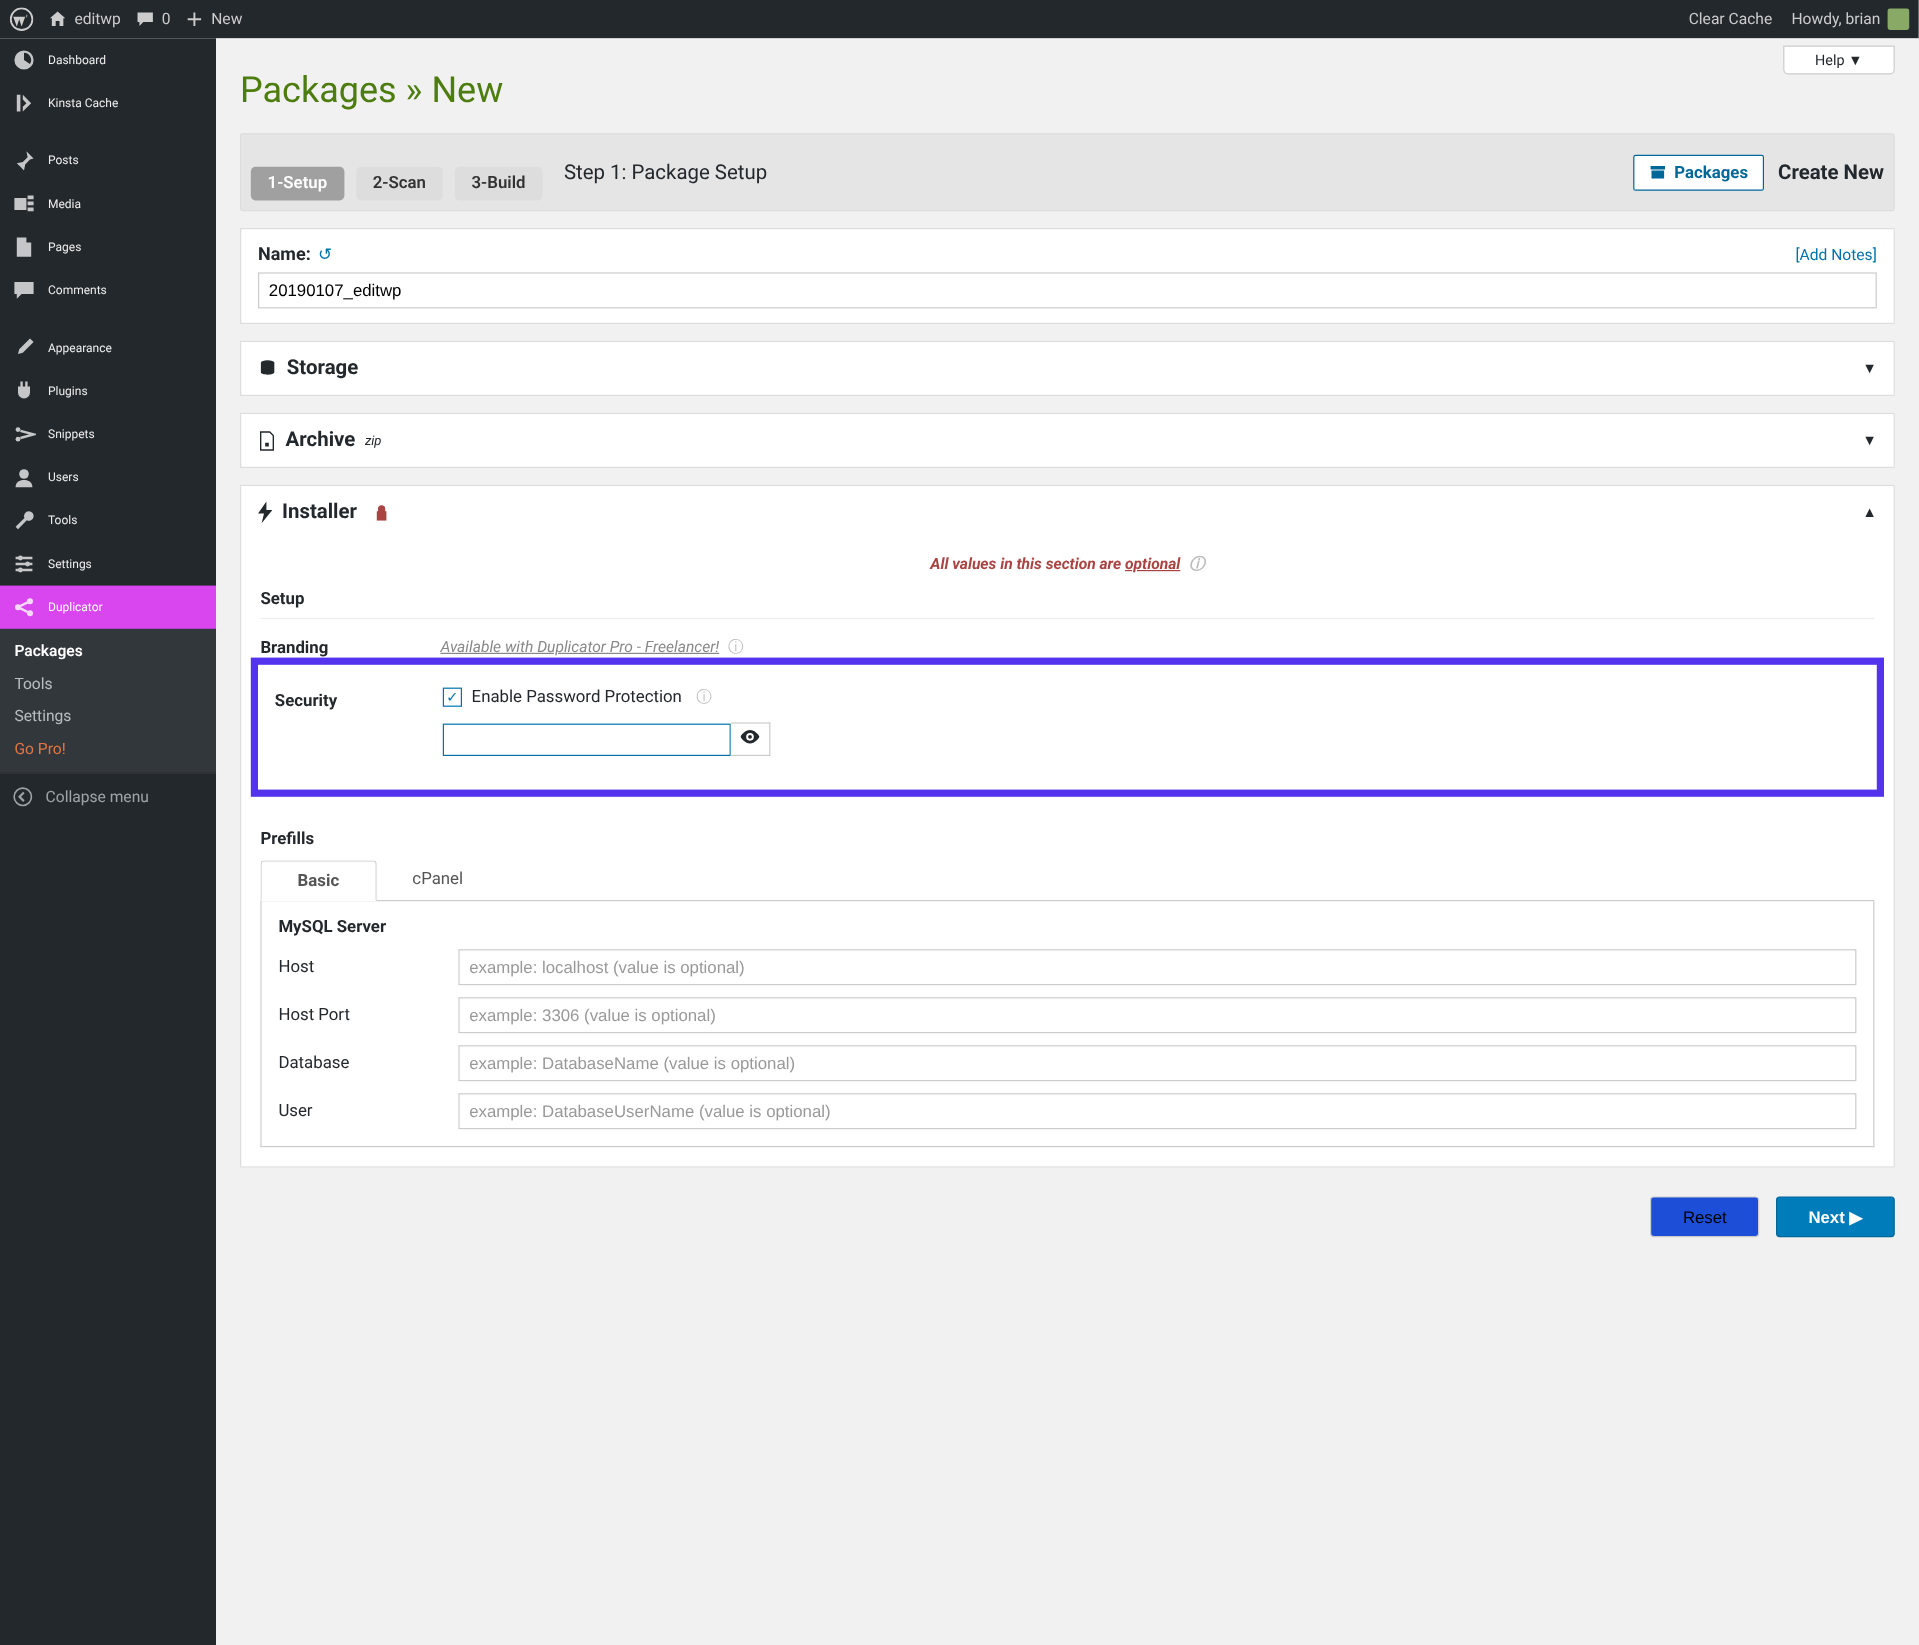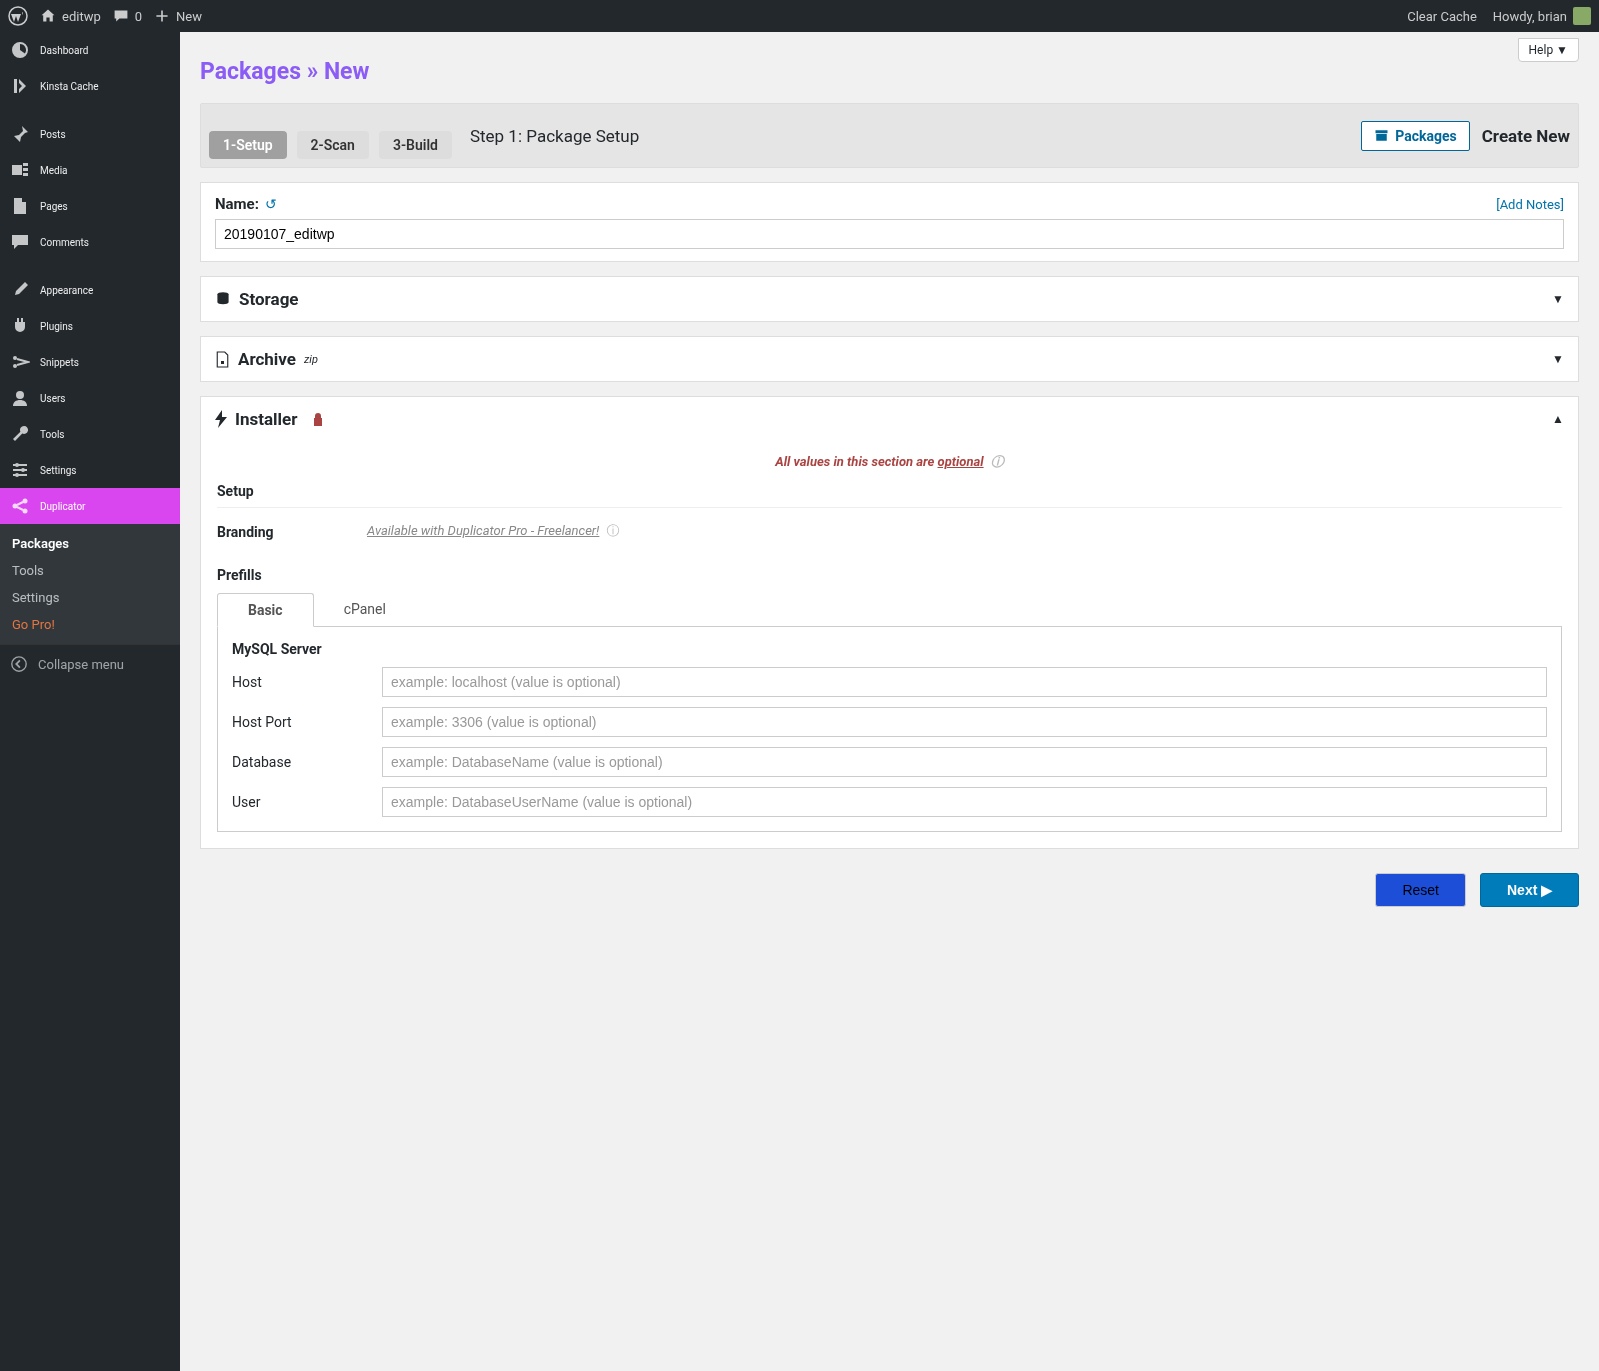--- a/index.html
+++ b/index.html
@@ -22,22 +22,22 @@
 .menu-item.current { background: #d946ef; color: #fff; position: relative; }
 .menu-item.current::after { content: ''; position: absolute; right: -8px; top: 50%; transform: translateY(-50%); border: 8px solid transparent; border-right-color: #f1f1f1; }
 .menu-icon { width: 20px; height: 20px; display: flex; align-items: center; justify-content: center; opacity: 0.8; }
 .submenu { background: #32373c; padding: 6px 0; }
 .submenu-item { padding: 6px 12px; font-size: 13px; color: rgba(240,245,250,0.7); cursor: pointer; }
 .submenu-item.current { color: #fff; font-weight: 600; }
 .submenu-item.go-pro { color: #e27643; }
 .collapse-item { display: flex; align-items: center; gap: 10px; padding: 10px; font-size: 13px; color: rgba(240,245,250,0.6); cursor: pointer; border-top: 1px solid #333; }
 
 
-.page-title { font-size: 23px; font-weight: 700; padding: 16px 0 18px; color: #8b5cf6; }
-.help-btn { position: absolute; top: 6px; right: 20px; border: 1px solid #ccc; background: #fff; padding: 4px 10px; font-size: 12px; border-radius: 0 0 4px 4px; cursor: pointer; }
+.page-title { font-size: 30px; font-weight: 400; padding: 16px 0 18px; color: #4d7c0f; }
+.help-btn { position: absolute; top: 6px; right: 20px; border: 1px solid #ccc; background: #fff; padding: 4px 26px; font-size: 12px; border-radius: 0 0 4px 4px; cursor: pointer; }
 
 
 .steps-bar { display: flex; align-items: center; gap: 10px; background: #e5e5e5; padding: 8px 8px; border: 1px solid #ddd; border-radius: 2px; margin-bottom: 14px; }
 .step-btn { padding: 6px 14px; border-radius: 4px; background: #ddd; color: #333; font-size: 14px; font-weight: 600; cursor: pointer; margin-top: 19px; }
 .step-btn.active { background: #a0a0a0; color: #fff; }
 .step-title { margin-left: 8px; font-size: 17px; font-weight: 400; }
 .steps-right { margin-left: auto; display: flex; align-items: center; gap: 12px; }
 .packages-btn { border: 1px solid #006799; color: #006799; background: #fff; padding: 6px 12px; font-weight: 700; display: flex; align-items: center; gap: 6px; cursor: pointer; border-radius: 2px; font-size: 14px; }
 .create-new { font-size: 17px; font-weight: 700; }
 
@@ -346,20 +346,38 @@
         </div>
         <hr class="sep">
         <div class="installer-grid">
           <div class="lbl">Branding</div>
           <div>
             <span class="branding-link">Available with Duplicator Pro - Freelancer!</span>
             <span class="help-circle">ⓘ</span>
           </div>
         </div>
 
+        <div class="security-box">
+          <div class="lbl">Security</div>
+          <div>
+            <div class="chk-row">
+              <span class="chk">✓</span>
+              <span>Enable Password Protection</span>
+              <span class="help-circle">ⓘ</span>
+            </div>
+            <div class="pw-row">
+              <input class="pw-input" type="password" style="">
+              <span class="pw-eye">
+                <svg width="16" height="12" viewBox="0 0 20 14" fill="#23282d">
+                    <path d="M10 0C5 0 1 5 0 7c1 2 5 7 10 7s9-5 10-7c-1-2-5-7-10-7zm0 11a4 4 0 110-8 4 4 0 010 8zm0-6a2 2 0 100 4 2 2 0 000-4z"></path>
+                  </svg>
+              </span>
+            </div>
+          </div>
+        </div>
 
         <div class="prefills-label">Prefills</div>
 
         <div class="tabs">
           <span class="tab active">Basic</span>
           <span class="tab">cPanel</span>
         </div>
 
         <div class="mysql-box">
           <div class="mysql-title">MySQL Server</div>

